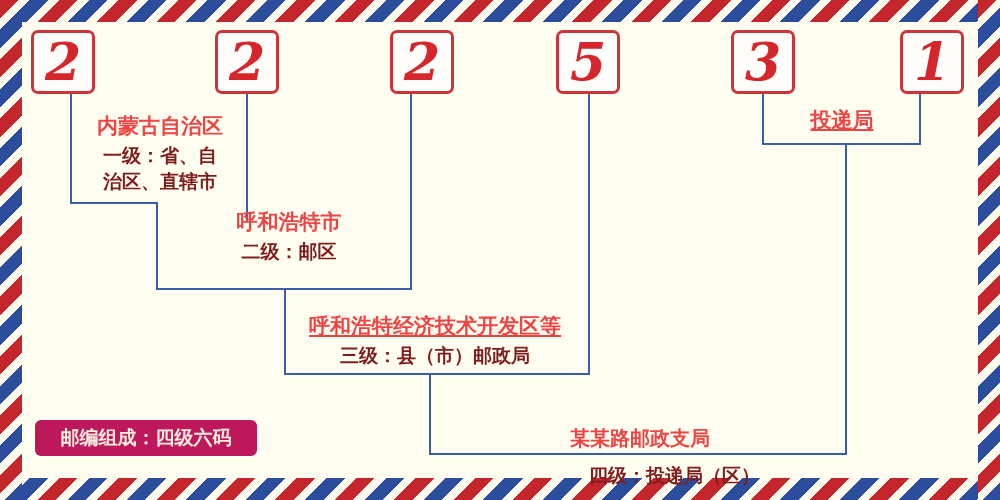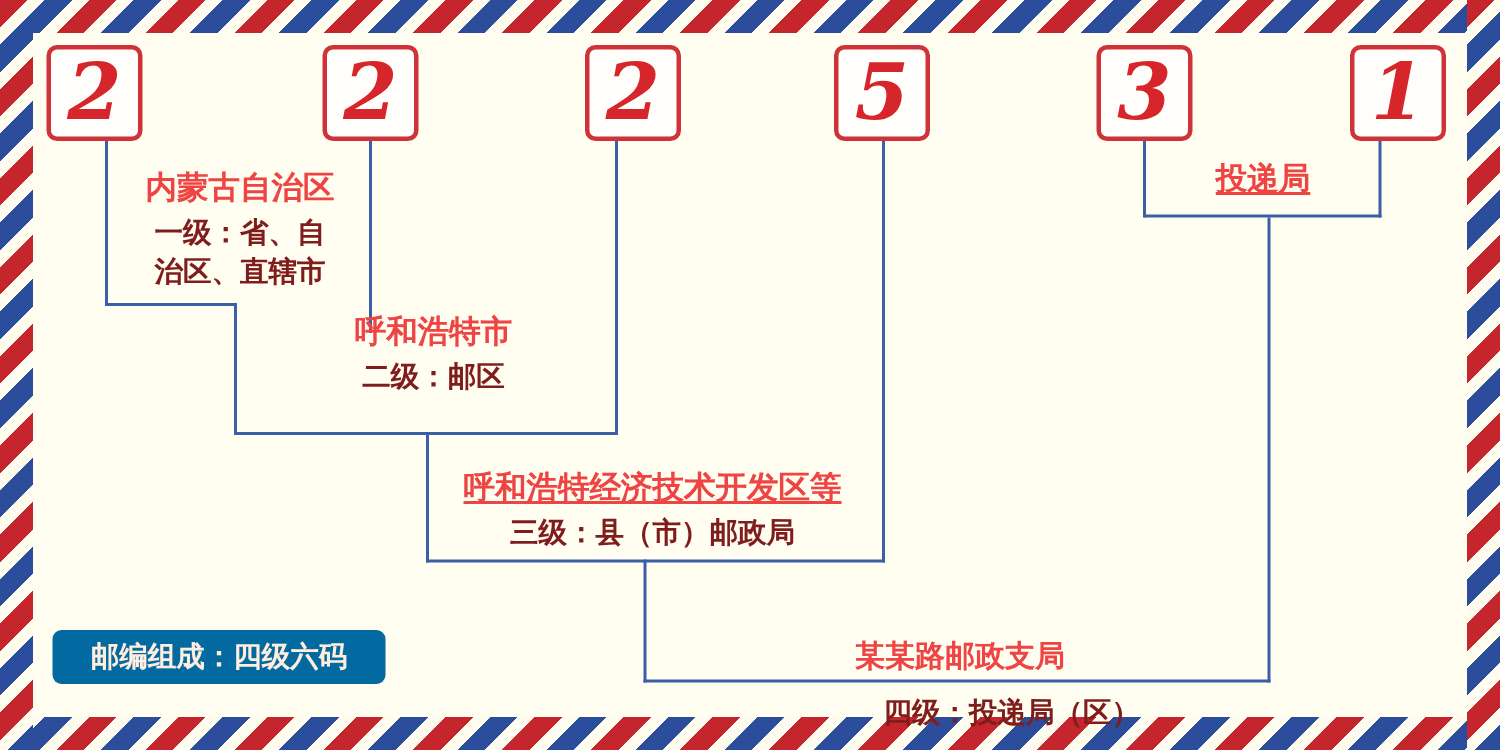--- a/index.html
+++ b/index.html
@@ -37,21 +37,21 @@
   .label { position:absolute; text-align:center; }
   .place { color:#ef4444; font-weight:bold; font-size:21px; line-height:1.3; display:block; }
   .place.small { font-size:21px;text-decoration:underline; }
   .place.mid   { font-size:20px; }
   .desc  { color:#7f1d1d; font-weight:bold; font-size:19px; line-height:1.35; margin-top:4px; display:block; }
   .desc.gap { margin-top:12px;text-align:right; }
   .desc-line { display:block; }
 
   .badge {
     position:absolute; left:35px; top:420px; width:222px; height:36px;
-    background:#0369a1; border-radius:6px;
+    background:#be185d; border-radius:6px;
     color:#ffeedd; font-size:19px; font-weight:bold;
     display:flex; align-items:center; justify-content:center;
   }
 </style>
 </head>
 <body>
 
 <div class="envelope">
 
   <div class="stripe top"></div>

